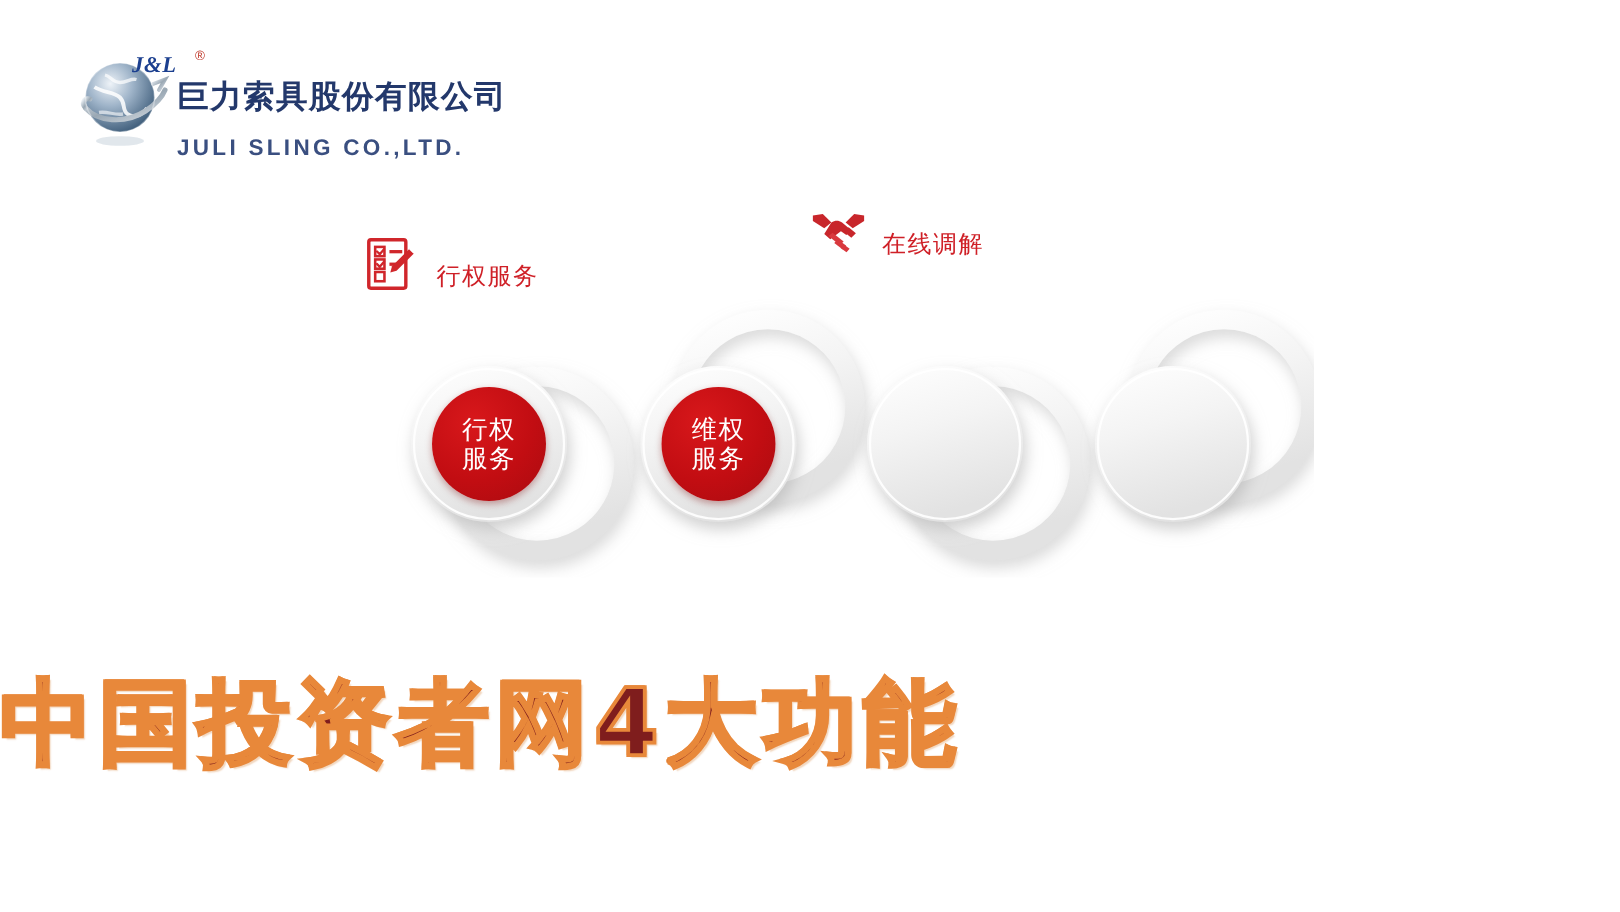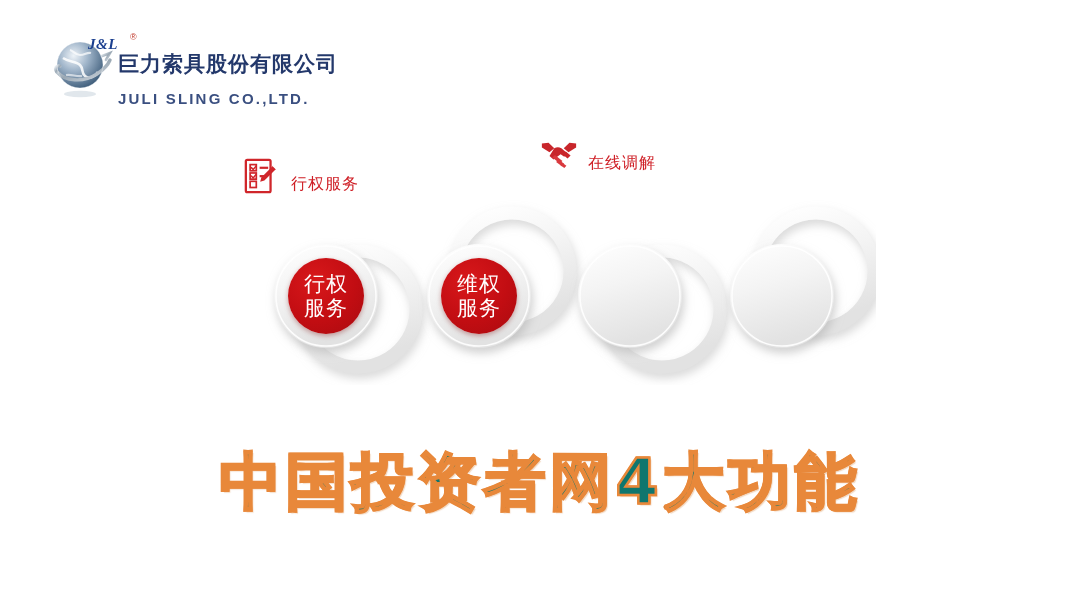--- a/index.html
+++ b/index.html
@@ -27,32 +27,32 @@
   #chain{position:absolute;left:210px;top:195px;width:680px;height:190px;}
   #chain svg{display:block;}
 
   .node-red{
     position:absolute;border-radius:50%;
     background:radial-gradient(circle at 36% 30%, #d8181b 0%, #c20d12 55%, #a90b10 100%);
     box-shadow:0 2px 5px rgba(120,0,0,.35);
     display:flex;flex-direction:column;align-items:center;justify-content:center;
     color:#fff;line-height:1.12;
   }
-  .node-red span{display:block;font-size:21px;letter-spacing:1px;white-space:nowrap;}
+  .node-red span{display:block;font-size:17px;letter-spacing:1px;white-space:nowrap;}
 
   
   .icon-group{position:absolute;display:flex;align-items:flex-end;gap:10px;}
   .icon-group .ico{width:38px;height:38px;flex:0 0 38px;}
   .icon-group .lbl{font-size:16px;color:#cf2027;letter-spacing:1px;white-space:nowrap;}
 
   
   #title{
-    position:absolute;left:0;top:440px;width:1080px;text-align:center;
+    position:absolute;left:0;top:440px;width:1080px;text-align:left;
     font-size:62px;font-weight:bold;letter-spacing:4px;
-    color:#0f766e;
+    color:#7f1d1d;
     -webkit-text-stroke:2.5px #e8883a;
     text-shadow:
        1px 0 0 #e8883a, -1px 0 0 #e8883a, 0 1px 0 #e8883a, 0 -1px 0 #e8883a,
        2px 2px 1px rgba(210,120,40,.30);
     font-family:"DejaVu Sans","Liberation Sans",sans-serif;
     white-space:nowrap;
   }
 </style>
 </head>
 <body>

